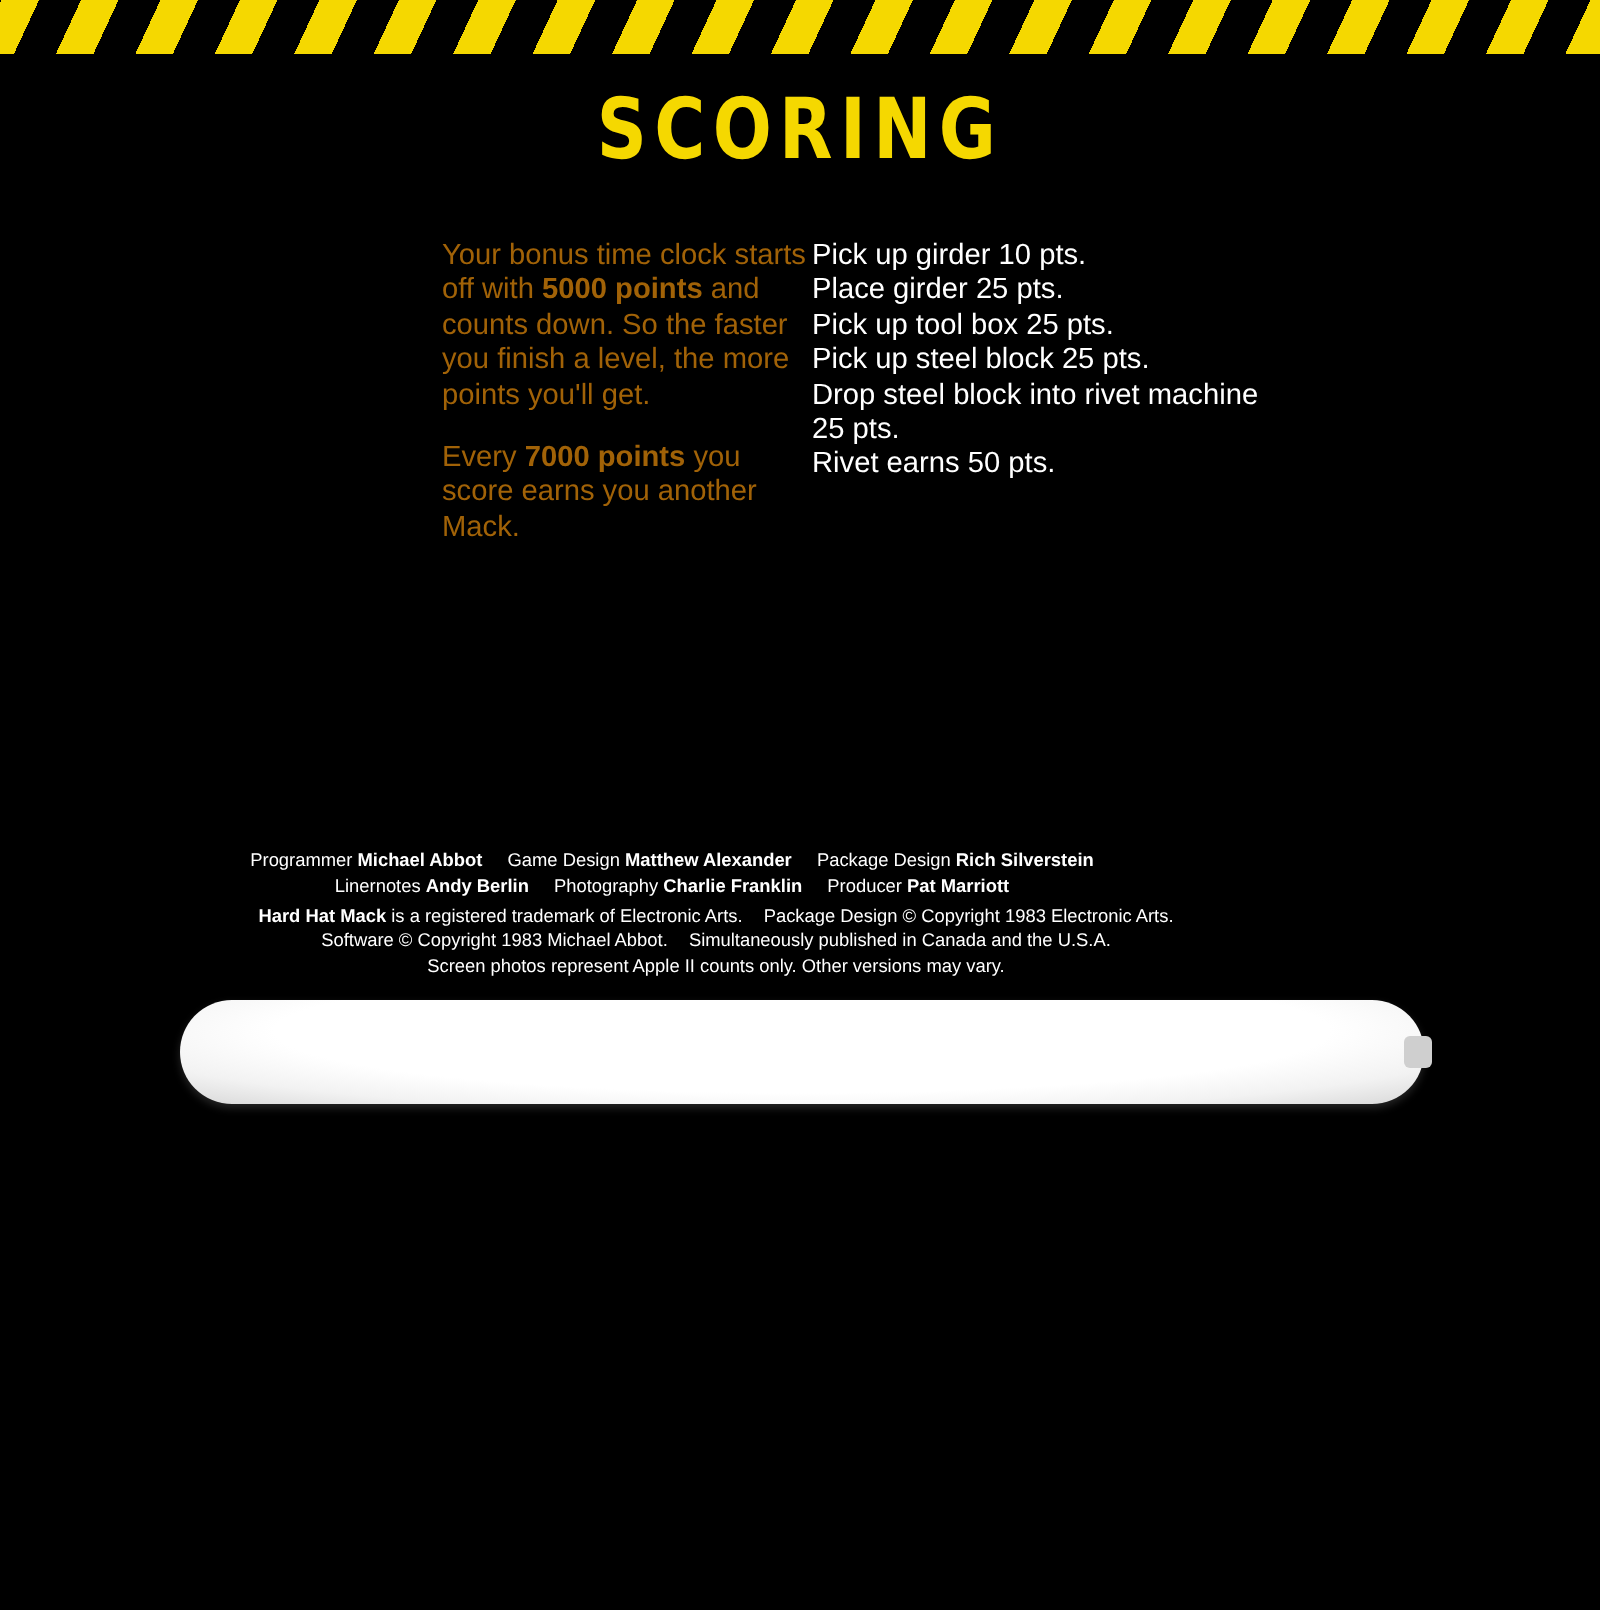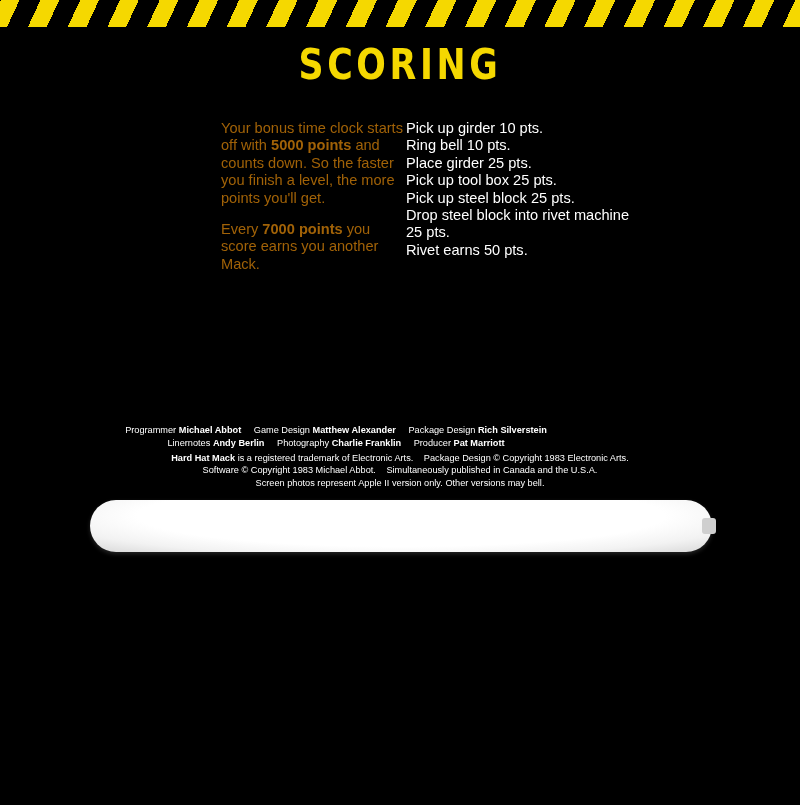--- a/index.html
+++ b/index.html
@@ -98,27 +98,26 @@
     color: #ffffff;
   }
   .credits .cred-row { white-space: nowrap; }
   .credits .cred-row .sep { display: inline-block; width: 10px; }
   .credits .role { font-weight: normal; }
   .credits .who { font-weight: bold; }
 
   .legal {
     position: absolute;
     top: 452px;
-    left: 18px;
+    left: 0;
     width: 716px;
     text-align: center;
     font-size: 9.2px;
     line-height: 12.4px;
     color: #ffffff;
-    padding-left: 24px;
   }
   .legal .line { white-space: nowrap; }
   .legal .gap { display: inline-block; width: 8px; }
 
   
   .capsule {
     position: absolute;
     top: 500px;
     left: 90px;
     width: 622px;
@@ -148,21 +147,20 @@
 
 <div class="cols">
 
   <div class="col-left">
     <p><span>Your bonus time clock starts off with </span><b>5000 points</b><span> and counts down. So the faster you finish a level, the more points you'll get.</span></p>
     <p><span>Every </span><b>7000 points</b><span> you score earns you another Mack.</span></p>
   </div>
 
   <div class="col-right">
     <div class="score-line"><span>Pick up girder</span> <span class="pts">10 pts.</span></div>
-    <div class="score-line"><span>Ring bell</span> <span class="pts">10 pts.</span></div>
     <div class="score-line"><span>Place girder</span> <span class="pts">25 pts.</span></div>
     <div class="score-line"><span>Pick up tool box</span> <span class="pts">25 pts.</span></div>
     <div class="score-line"><span>Pick up steel block</span> <span class="pts">25 pts.</span></div>
     <div class="score-line" style="white-space:normal;"><span>Drop steel block into rivet machine</span> <span class="pts">25 pts.</span></div>
     <div class="score-line"><span>Rivet earns</span> <span class="pts">50 pts.</span></div>
   </div>
 
 </div>
 
 <div class="credits">
@@ -187,18 +185,18 @@
 <div class="legal">
   <div class="line">
     <b>Hard Hat Mack</b>
     <span>is a registered trademark of Electronic Arts.</span><span class="gap"></span>
     <span>Package Design © Copyright 1983 Electronic Arts.</span>
   </div>
   <div class="line">
     <span>Software © Copyright 1983 Michael Abbot.</span><span class="gap"></span>
     <span>Simultaneously published in Canada and the U.S.A.</span>
   </div>
-  <div class="line">Screen photos represent Apple II version only. Other versions may bell.</div>
+  <div class="line">Screen photos represent Apple II counts only. Other versions may vary.</div>
 </div>
 
 <div class="capsule">
   <div class="nub"></div>
 </div>
 
 </body></html>

